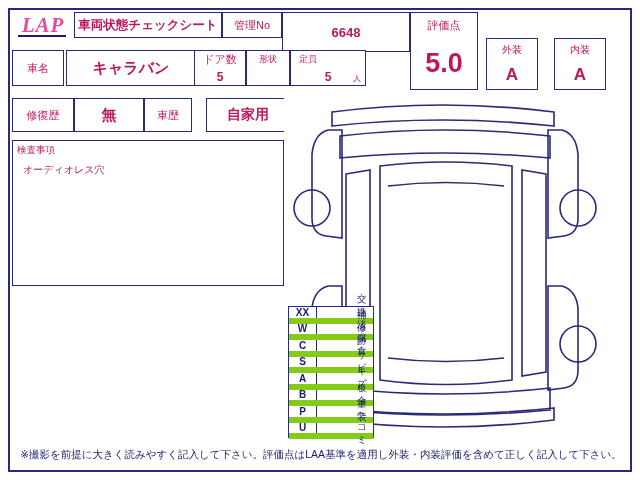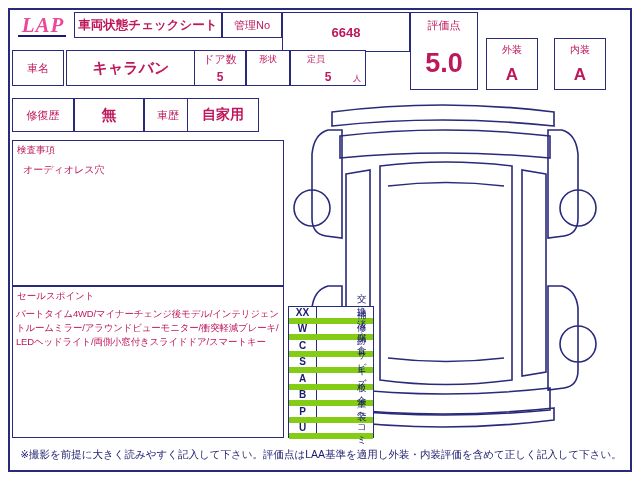--- a/index.html
+++ b/index.html
@@ -61,29 +61,29 @@
   .naisou-lbl{left:544px;top:28px;width:52px;height:22px;font-size:10px;border-bottom:none;}
   .naisou-val{left:544px;top:50px;width:52px;height:30px;font-size:17px;font-weight:bold;border-top:none;}
 
   
   .shamei-lbl{left:2px;top:40px;width:52px;height:36px;font-size:11px;}
   .shamei-val{left:56px;top:40px;width:130px;height:36px;font-size:15px;font-weight:bold;}
   .doa-lbl{left:184px;top:40px;width:52px;height:18px;font-size:11px;border-bottom:none;}
   .doa-val{left:184px;top:58px;width:52px;height:18px;font-size:12px;font-weight:bold;border-top:none;}
   .katachi-lbl{left:236px;top:40px;width:44px;height:18px;font-size:9px;border-bottom:none;}
   .katachi-val{left:236px;top:58px;width:44px;height:18px;font-size:11px;border-top:none;}
-  .teiin-lbl{left:280px;top:40px;width:76px;height:18px;font-size:9px;border-bottom:none;justify-content:flex-start;padding-left:16px;}
+  .teiin-lbl{left:280px;top:40px;width:76px;height:18px;font-size:9px;border-bottom:none;justify-content:flex-start;padding-left:8px;}
   .teiin-val{left:280px;top:58px;width:76px;height:18px;font-size:12px;font-weight:bold;border-top:none;position:relative;}
   .teiin-unit{position:absolute;right:4px;bottom:1px;font-size:8px;font-weight:normal;}
 
   
   .shufuku-lbl{left:2px;top:88px;width:62px;height:34px;font-size:11px;}
   .shufuku-val{left:64px;top:88px;width:70px;height:34px;font-size:15px;font-weight:bold;}
   .shareki-lbl{left:134px;top:88px;width:48px;height:34px;font-size:11px;}
-  .shareki-val{left:177px;top:88px;width:72px;height:34px;font-size:14px;font-weight:bold;}
+  .shareki-val{left:196px;top:88px;width:84px;height:34px;font-size:14px;font-weight:bold;}
 
   
   .kensa-box{left:2px;top:130px;width:272px;height:146px;display:block;}
   .kensa-title{font-size:9.5px;padding:3px 0 0 4px;}
   .kensa-line{font-size:10px;padding:6px 0 0 10px;}
 
   
   .sales-box{left:2px;top:276px;width:272px;height:152px;display:block;}
   .sales-title{font-size:9.5px;padding:3px 0 0 4px;}
   .sales-text{
@@ -163,24 +163,20 @@
   <div class="cell shufuku-lbl">修復歴</div>
   <div class="cell shufuku-val">無</div>
   <div class="cell shareki-lbl">車歴</div>
   <div class="cell shareki-val">自家用</div>
 
   <div class="cell kensa-box">
     <div class="kensa-title">検査事項</div>
     <div class="kensa-line">オーディオレス穴</div>
   </div>
 
-  <div class="cell sales-box">
-    <div class="sales-title">セールスポイント</div>
-    <div class="sales-text">パートタイム4WD/マイナーチェンジ後モデル/インテリジェントルームミラー/アラウンドビューモニター/衝突軽減ブレーキ/LEDヘッドライト/両側小窓付きスライドドア/スマートキー</div>
-  </div>
 
   <div class="cell diagram">
     <svg width="322" height="348" viewBox="0 0 322 348" xmlns="http://www.w3.org/2000/svg">
       <g fill="none" stroke="#2a2a7a" stroke-width="1.6">
 
         <path d="M48 22 q110 -14 222 0 l0 14 q-112 -12 -222 0 z"></path>
 
         <path d="M56 46 q104 -12 210 0 l0 22 q-106 -10 -210 0 z"></path>
 
         <path d="M44 40 q-14 4 -16 24 l0 64 q0 16 14 18 l16 2 0 -108 z"></path>

